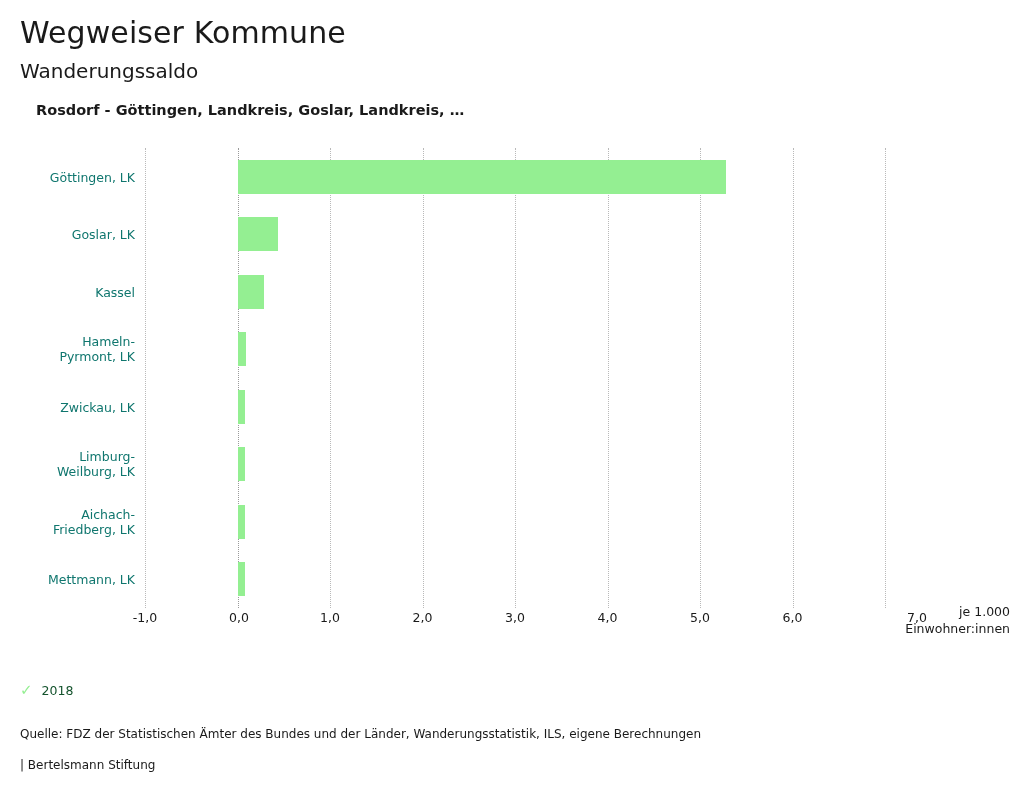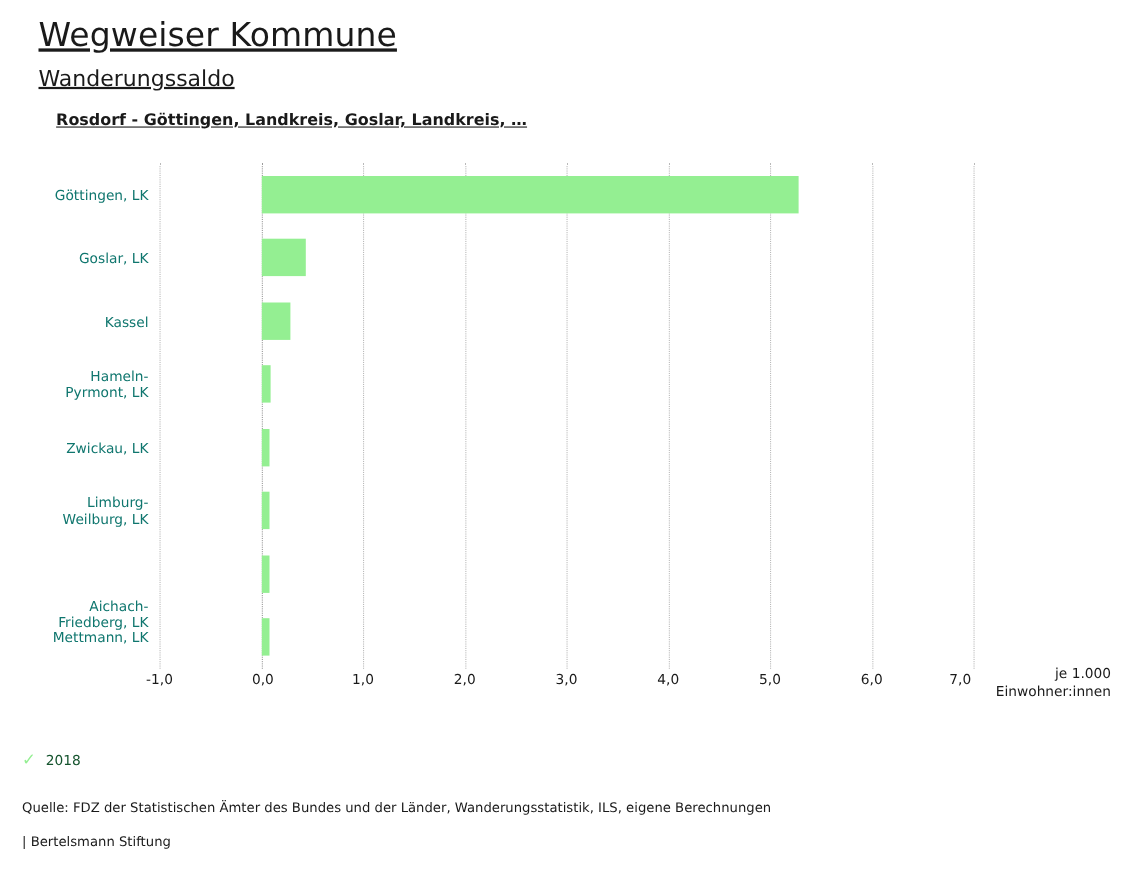--- a/index.html
+++ b/index.html
@@ -17,22 +17,21 @@
   .page {
     position: relative;
     width: 1024px;
     height: 797px;
     box-sizing: border-box;
     padding: 0;
   }
 
   
   .header {
-    padding: 14px 20px 0 35px;
-    text-decoration: underline;
+    padding: 14px 20px 0 20px;
   }
   .title {
     font-size: 30px;
     font-weight: 400;
     line-height: 38px;
     color: #1a1a1a;
     margin: 0 0 6px 0;
     letter-spacing: 0.1px;
   }
   .subtitle {
@@ -187,21 +186,21 @@
         <div class="cat-label" style="top: 136.75px;">Kassel</div>
         <div class="cat-label" style="top: 186.25px;">
           <div>Hameln-</div>
           <div>Pyrmont, LK</div>
         </div>
         <div class="cat-label" style="top: 251.75px;">Zwickau, LK</div>
         <div class="cat-label" style="top: 301.25px;">
           <div>Limburg-</div>
           <div>Weilburg, LK</div>
         </div>
-        <div class="cat-label" style="top: 358.75px; margin-top: 36px;">
+        <div class="cat-label" style="top: 358.75px;">
           <div>Aichach-</div>
           <div>Friedberg, LK</div>
         </div>
         <div class="cat-label" style="top: 424.25px;">Mettmann, LK</div>
       </div>
     <div class="plot">
       <div class="plot-inner" id="plot-inner">
           <div class="gridline" style="left: 0px;"></div>
           <div class="gridline zero" style="left: 92.5px;"></div>
           <div class="gridline" style="left: 185px;"></div>
@@ -223,21 +222,21 @@
     </div>
     <div class="xaxis" id="xaxis">
         <div class="xtick" style="left: 0px;">-1,0</div>
         <div class="xtick" style="left: 94px;">0,0</div>
         <div class="xtick" style="left: 185px;">1,0</div>
         <div class="xtick" style="left: 277.5px;">2,0</div>
         <div class="xtick" style="left: 370px;">3,0</div>
         <div class="xtick" style="left: 462.5px;">4,0</div>
         <div class="xtick" style="left: 555px;">5,0</div>
         <div class="xtick" style="left: 647.5px;">6,0</div>
-        <div class="xtick" style="left: 728px;">7,0</div>
+        <div class="xtick" style="left: 772px;">7,0</div>
       </div>
     <div class="unit">
       <div>je 1.000</div>
       <div>Einwohner:innen</div>
     </div>
   </div>
 
   <div class="legend">
     <span class="legend-check">✓</span>
     <span class="legend-label">2018</span>

